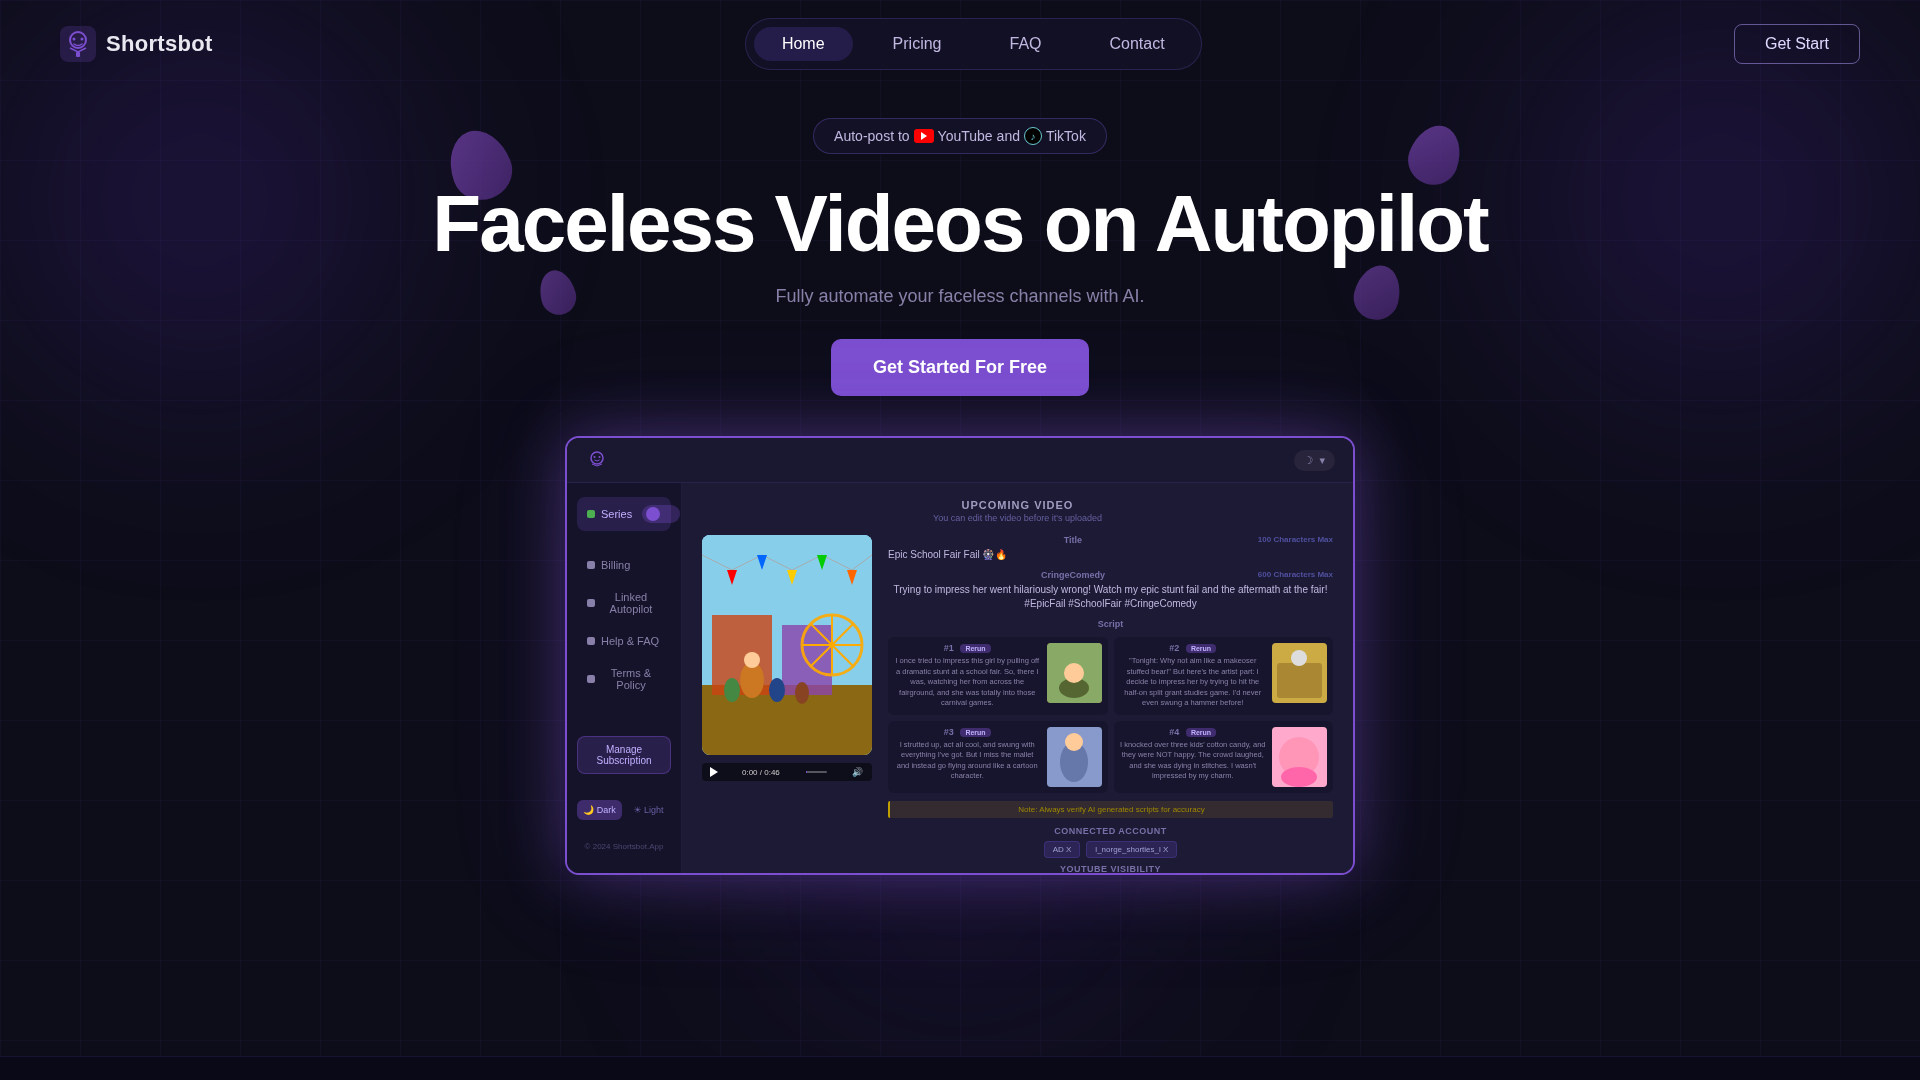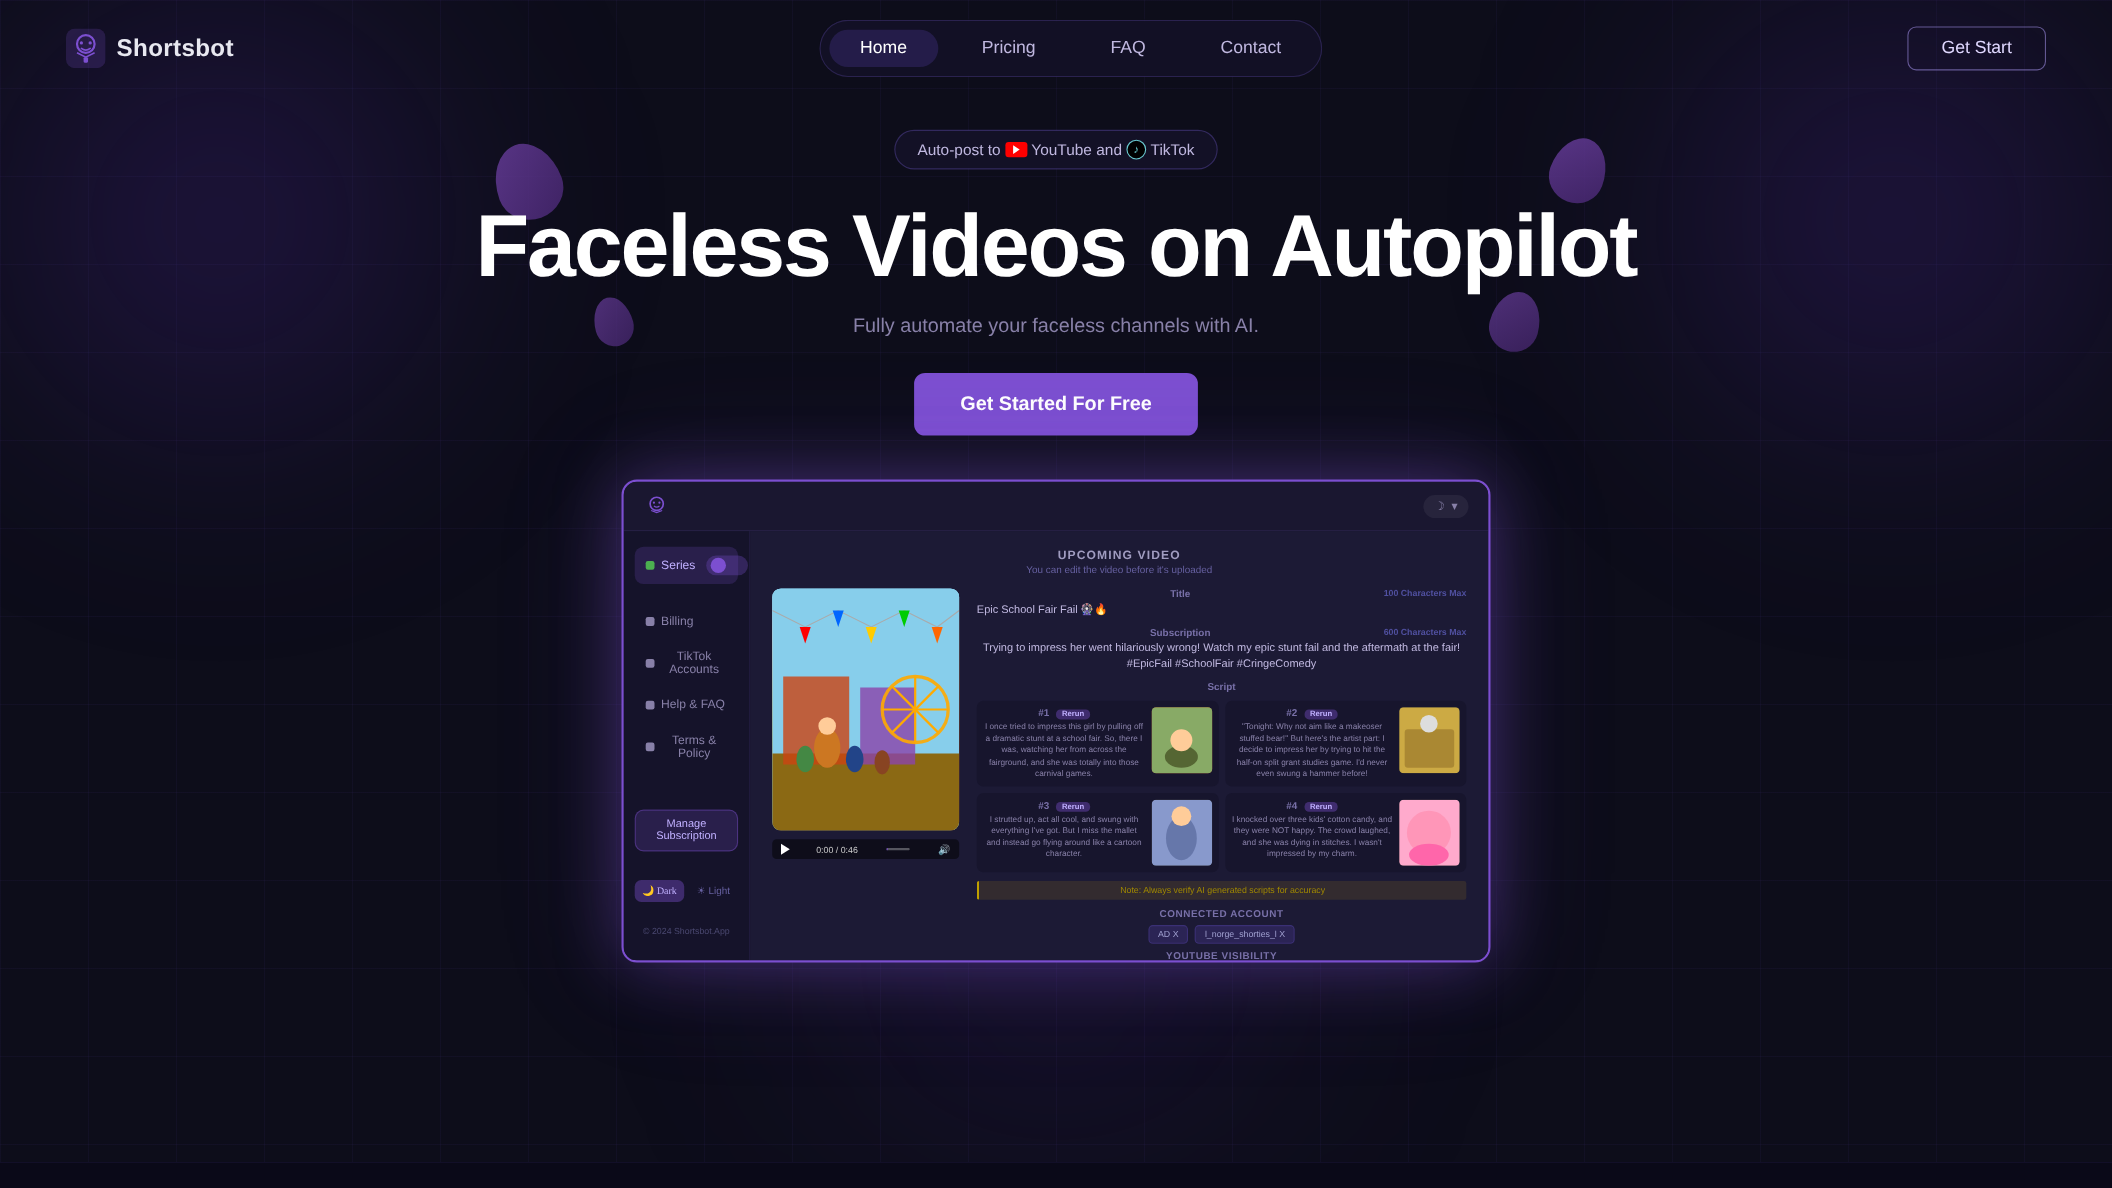--- a/index.html
+++ b/index.html
@@ -323,21 +323,21 @@
     }
 
     .theme-btn {
       flex: 1;
       padding: 5px;
       border-radius: 6px;
       font-size: 9px;
       text-align: center;
       cursor: pointer;
     }
-    .theme-btn.dark { background: rgba(124,79,208,0.4); color: #c0b0ff; font-family: Liberation Serif, serif; }
+    .theme-btn.dark { background: rgba(124,79,208,0.4); color: #c0b0ff; }
     .theme-btn.light { background: transparent; color: #6660a0; }
 
     .copyright {
       font-size: 8px;
       color: #4a4870;
       text-align: center;
       margin-top: 22px;
     }
 
     .app-main {
@@ -629,21 +629,21 @@
         </div>
 
         <div style="height:12px"></div>
 
         <div class="sidebar-item-app">
           <div class="sidebar-dot billing"></div>
           <span>Billing</span>
         </div>
         <div class="sidebar-item-app">
           <div class="sidebar-dot link"></div>
-          <span>TikTok Accounts</span>
+          <span>Linked Autopilot</span>
         </div>
         <div class="sidebar-item-app">
           <div class="sidebar-dot help"></div>
           <span>Help &amp; FAQ</span>
         </div>
         <div class="sidebar-item-app">
           <div class="sidebar-dot terms"></div>
           <span>Terms &amp; Policy</span>
         </div>
 
@@ -720,21 +720,21 @@
                 <span>Title</span>
                 <span class="field-max">100 Characters Max</span>
               </div>
               <div class="field-value title-value">
                 <span>Epic School Fair Fail 🎡🔥</span>
               </div>
             </div>
 
             <div class="field-row">
               <div class="field-label">
-                <span>Subscription</span>
+                <span>CringeComedy</span>
                 <span class="field-max">600 Characters Max</span>
               </div>
               <div class="field-value">Trying to impress her went hilariously wrong! Watch my epic stunt fail and the aftermath at the fair! #EpicFail #SchoolFair #CringeComedy</div>
             </div>
 
             <div class="field-row">
               <div class="field-label">Script</div>
               <div class="scripts-grid">
 
                 <div class="script-card">

